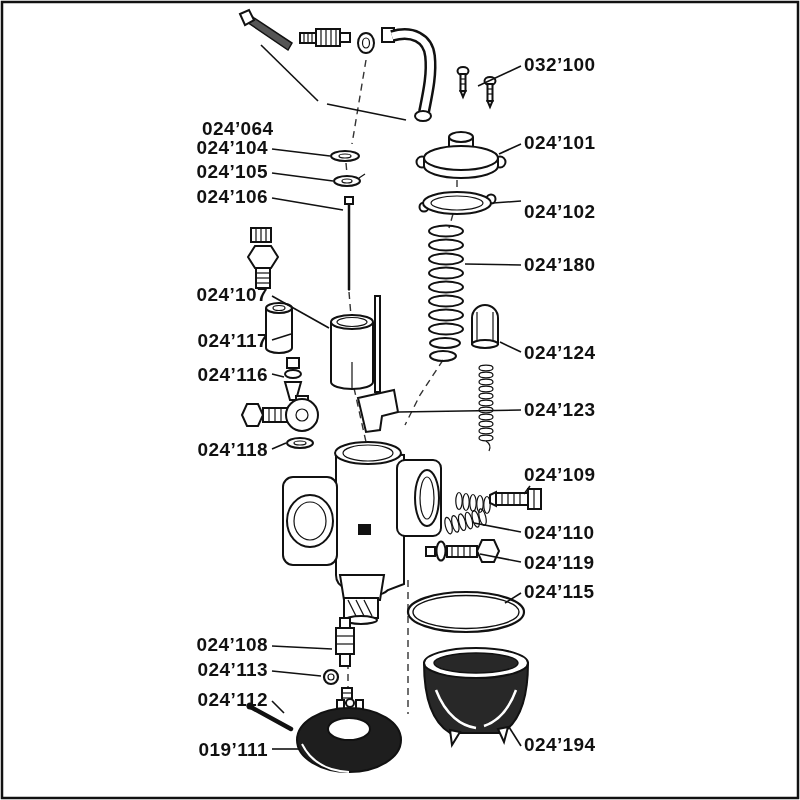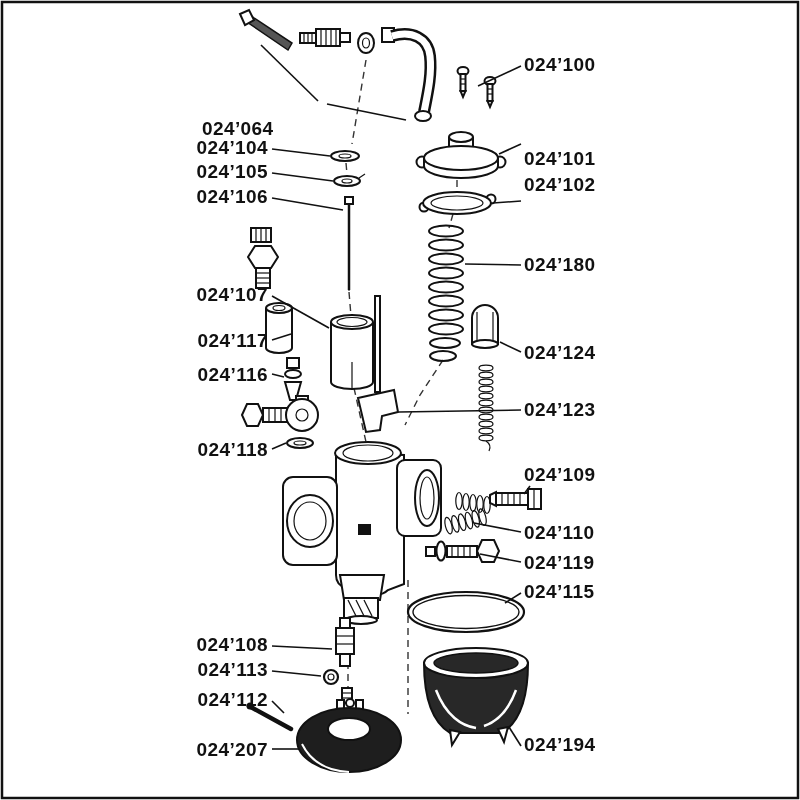--- a/index.html
+++ b/index.html
@@ -333,25 +333,25 @@
 <div class="lbl l" style="top:137px">024’104</div>
 <div class="lbl l" style="top:161px">024’105</div>
 <div class="lbl l" style="top:186px">024’106</div>
 <div class="lbl l" style="top:284px">024’107</div>
 <div class="lbl l" style="top:330px">024’117</div>
 <div class="lbl l" style="top:364px">024’116</div>
 <div class="lbl l" style="top:439px">024’118</div>
 <div class="lbl l" style="top:634px">024’108</div>
 <div class="lbl l" style="top:659px">024’113</div>
 <div class="lbl l" style="top:689px">024’112</div>
-<div class="lbl l" style="top:739px">024’207</div>
-
-<div class="lbl r" style="top:54px">024’100</div>
-<div class="lbl r" style="top:148px">024’101</div>
-<div class="lbl r" style="top:174px">024’102</div>
+<div class="lbl l" style="top:739px">019’111</div>
+
+<div class="lbl r" style="top:54px">032’100</div>
+<div class="lbl r" style="top:132px">024’101</div>
+<div class="lbl r" style="top:201px">024’102</div>
 <div class="lbl r" style="top:254px">024’180</div>
 <div class="lbl r" style="top:342px">024’124</div>
 <div class="lbl r" style="top:399px">024’123</div>
 <div class="lbl r" style="top:464px">024’109</div>
 <div class="lbl r" style="top:522px">024’110</div>
 <div class="lbl r" style="top:552px">024’119</div>
 <div class="lbl r" style="top:581px">024’115</div>
 <div class="lbl r" style="top:734px">024’194</div>
 
 </div>

